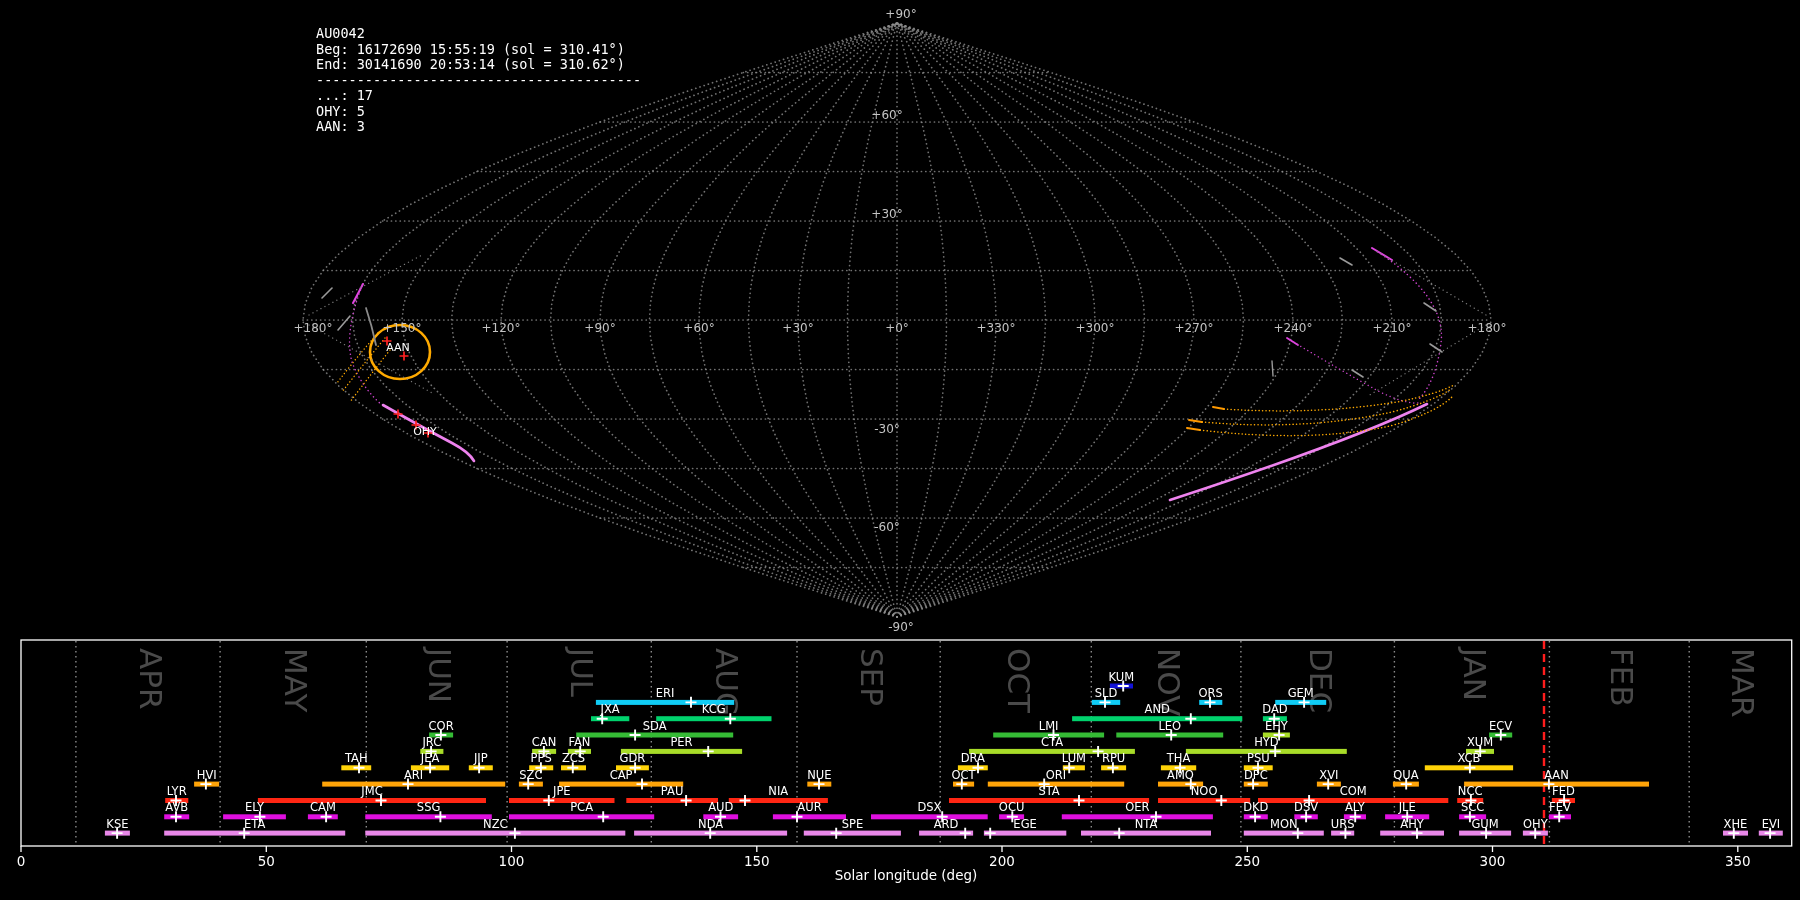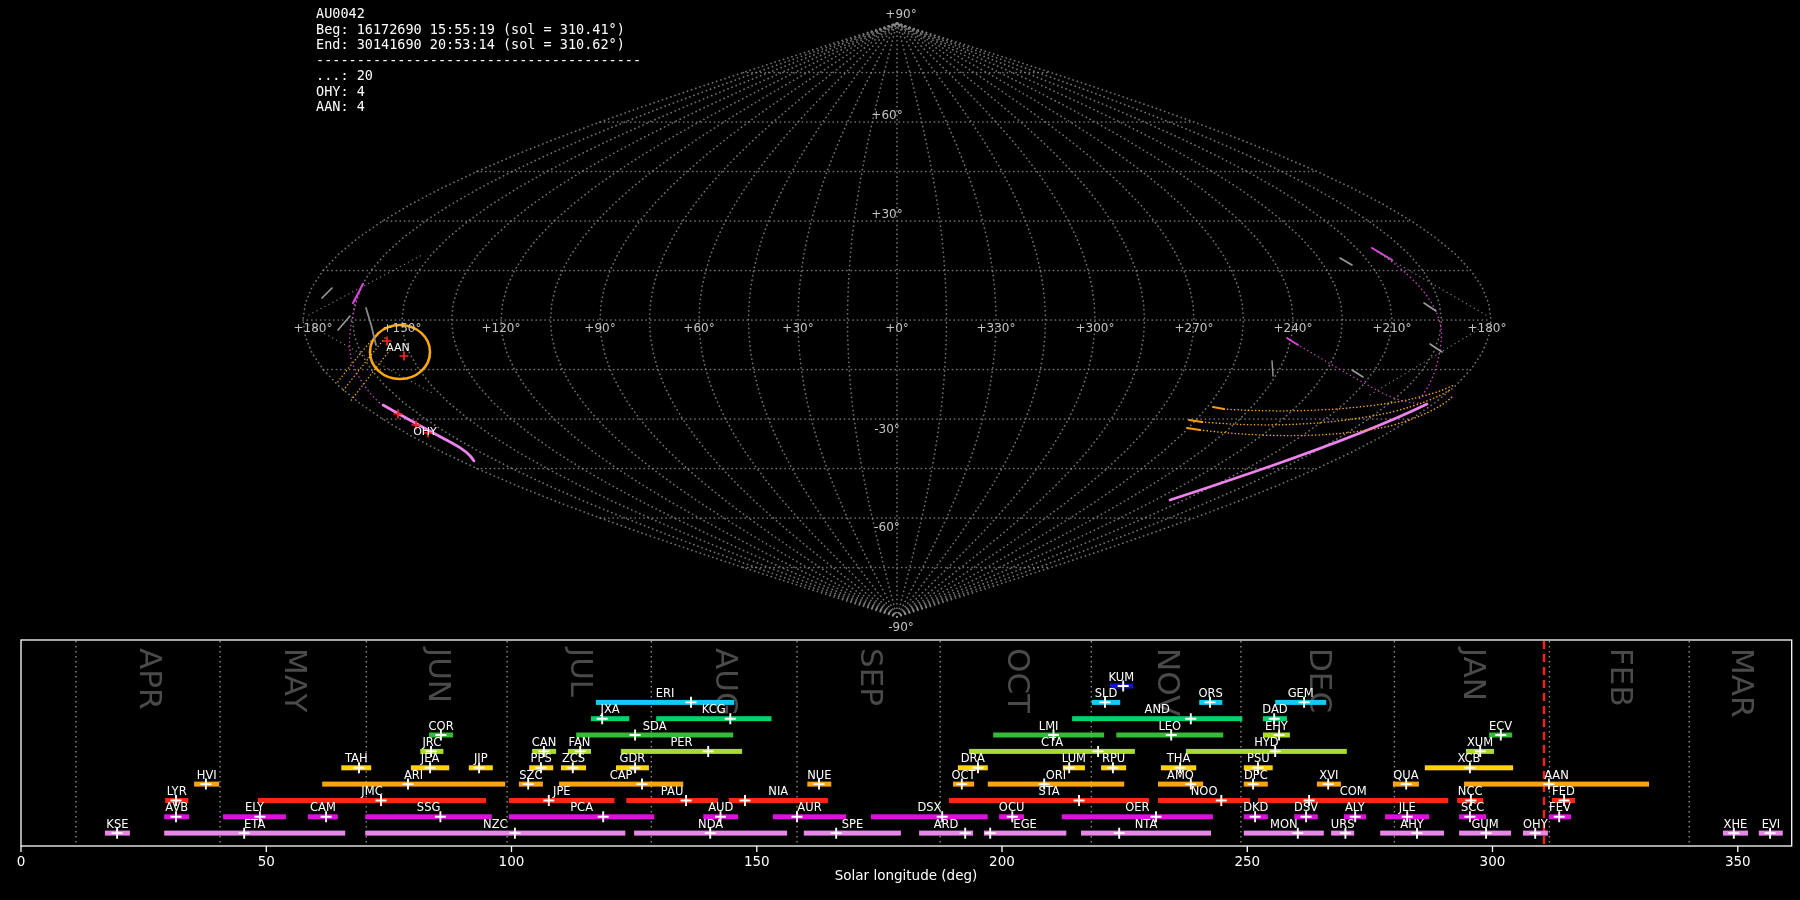--- a/index.html
+++ b/index.html
@@ -6,21 +6,21 @@
   .stage{position:relative;width:1800px;height:900px;background:#000;overflow:hidden;
          font-family:"DejaVu Sans",sans-serif;}
   svg{position:absolute;left:0;top:0;}
   .grid{stroke:#8f8f8f;stroke-width:1.7;stroke-dasharray:0.1 4.3;stroke-linecap:round;opacity:.8;fill:none;}
   .maplab{fill:#c3c3c3;font:12px "DejaVu Sans",sans-serif;text-anchor:middle;}
   .radlab{fill:#ffffff;font:11px "DejaVu Sans",sans-serif;text-anchor:middle;}
   .barlab{fill:#ffffff;font:11.5px "DejaVu Sans",sans-serif;text-anchor:middle;}
   .ticklab{fill:#ffffff;font:13.5px "DejaVu Sans",sans-serif;text-anchor:middle;}
   .axis-title{fill:#ffffff;font:13.5px "DejaVu Sans",sans-serif;text-anchor:middle;}
   .monthlab{fill:#4a4a4a;font:31px "DejaVu Sans",sans-serif;}
-  .info{position:absolute;left:316px;top:6px;color:#fff;white-space:pre;
+  .info{position:absolute;left:316px;top:26px;color:#fff;white-space:pre;
         font:13.5px/15.5px "DejaVu Sans Mono",monospace;}
 </style>
 </head>
 <body>
 
 <div class="stage">
   <svg id="plot" width="1800" height="900" viewBox="0 0 1800 900">
     <g id="skymap">
         <line x1="743.3" y1="567.5" x2="1050.7" y2="567.5" class="grid"></line>
         <line x1="600.0" y1="518" x2="1194.0" y2="518" class="grid"></line>
@@ -589,14 +589,14 @@
         <text x="1002.0" y="866" class="ticklab">200</text>
         <line x1="1247.3" y1="846" x2="1247.3" y2="852" stroke="#fff" stroke-width="1.3"></line>
         <text x="1247.3" y="866" class="ticklab">250</text>
         <line x1="1492.5" y1="846" x2="1492.5" y2="852" stroke="#fff" stroke-width="1.3"></line>
         <text x="1492.5" y="866" class="ticklab">300</text>
         <line x1="1737.8" y1="846" x2="1737.8" y2="852" stroke="#fff" stroke-width="1.3"></line>
         <text x="1737.8" y="866" class="ticklab">350</text>
       </g>
     <text id="xtitle" class="axis-title" x="906" y="880">Solar longitude (deg)</text>
   </svg>
-  <div id="info" class="info"><div>AU0042</div><div>Beg: 16172690 15:55:19 (sol = 310.41°)</div><div>End: 30141690 20:53:14 (sol = 310.62°)</div><div>----------------------------------------</div><div>...: 20</div><div>OHY: 4</div><div>AAN: 4</div></div>
+  <div id="info" class="info"><div>AU0042</div><div>Beg: 16172690 15:55:19 (sol = 310.41°)</div><div>End: 30141690 20:53:14 (sol = 310.62°)</div><div>----------------------------------------</div><div>...: 17</div><div>OHY: 5</div><div>AAN: 3</div></div>
 </div>
 
 </body></html>

